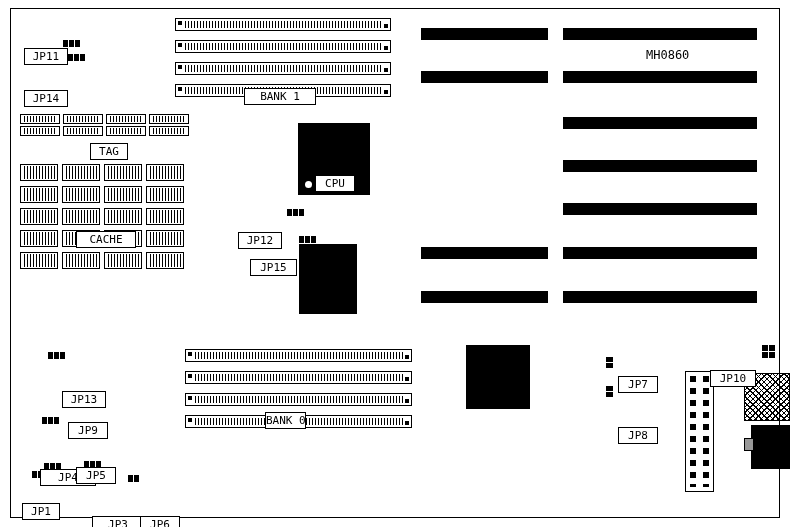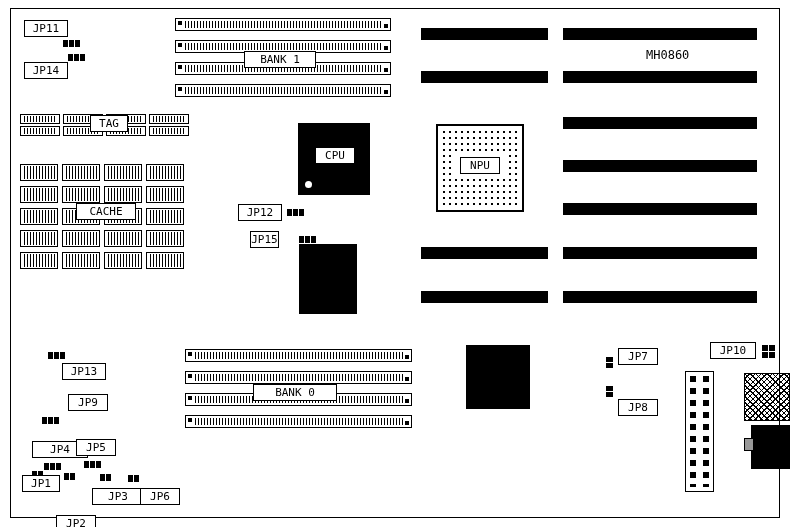--- a/index.html
+++ b/index.html
@@ -1,21 +1,21 @@
 <!DOCTYPE html>
 <html><head>
 <meta charset="utf-8">
 <style>
   html,body{margin:0;padding:0;background:#fff;}
   *{box-sizing:border-box;}
   .board{position:relative;width:791px;height:527px;background:#fff;
          font-family:"DejaVu Sans Mono","Liberation Mono",monospace;color:#000;overflow:hidden;}
   .frame{position:absolute;left:10px;top:8px;width:770px;height:510px;border:1px solid #000;}
   .lbl{position:absolute;height:17px;line-height:15px;background:#fff;border:1px solid #000;
-       font-size:11px;text-align:center;white-space:nowrap;z-index:5;}
+       font-size:11px;text-align:center;white-space:nowrap;z-index:5;margin-top:28px;}
   .simm{position:absolute;height:13px;border:1px solid #000;
         background:repeating-linear-gradient(90deg,#000 0 1px,transparent 1px 3px);
         background-clip:content-box;padding:2px 7px;}
   .simm::before,.simm::after{content:"";position:absolute;width:4px;height:4px;background:#000;}
   .simm::before{left:2px;top:2px;}
   .simm::after{right:2px;bottom:2px;}
   .chip{position:absolute;border:1px solid #000;
         background:repeating-linear-gradient(90deg,#000 0 1px,transparent 1px 3px);
         background-clip:content-box;padding:1px 2px;}
   .slot{position:absolute;height:12px;background:#000;}
@@ -61,21 +61,21 @@
   <div class="jmp" style="left:68px;top:54px">
       <i></i>
       <i></i>
       <i class="o"></i>
     </div>
 
   <div class="simm" style="left:175px;top:18px;width:216px"></div>
   <div class="simm" style="left:175px;top:40px;width:216px"></div>
   <div class="simm" style="left:175px;top:62px;width:216px"></div>
   <div class="simm" style="left:175px;top:84px;width:216px"></div>
-  <div class="lbl" style="left:244px;top:51px;width:72px">BANK 1</div>
+  <div class="lbl" style="left:244px;top:60px;width:72px">BANK 1</div>
 
   <div class="chip" style="left:20px;top:114px;width:40px;height:10px"></div>
   <div class="chip" style="left:63px;top:114px;width:40px;height:10px"></div>
   <div class="chip" style="left:106px;top:114px;width:40px;height:10px"></div>
   <div class="chip" style="left:149px;top:114px;width:40px;height:10px"></div>
   <div class="chip" style="left:20px;top:126px;width:40px;height:10px"></div>
   <div class="chip" style="left:63px;top:126px;width:40px;height:10px"></div>
   <div class="chip" style="left:106px;top:126px;width:40px;height:10px"></div>
   <div class="chip" style="left:149px;top:126px;width:40px;height:10px"></div>
   <div class="lbl" style="left:90px;top:115px;width:38px">TAG</div>
@@ -104,67 +104,64 @@
 
   <div class="cpu" style="left:298px;top:123px;width:72px;height:72px"></div>
   <div class="lbl" style="left:315px;top:147px;width:40px">CPU</div>
 
   <div class="lbl" style="left:238px;top:204px;width:44px">JP12</div>
   <div class="jmp" style="left:287px;top:209px">
       <i></i>
       <i></i>
       <i class="o"></i>
     </div>
-  <div class="lbl" style="left:250px;top:231px;width:29px">JP15</div>
+  <div class="lbl" style="left:250px;top:231px;width:47px">JP15</div>
   <div class="jmp" style="left:299px;top:236px">
       <i></i>
       <i></i>
       <i class="o"></i>
     </div>
 
   <div class="qfp" style="left:299px;top:244px;width:58px;height:70px"></div>
 
-  <div class="npu" style="left:436px;top:124px;width:88px;height:88px">
-    <div class="lbl" style="left:22px;top:31px;width:40px">NPU</div>
-  </div>
 
   <div class="slot" style="left:421px;top:28px;width:127px"></div>
   <div class="slot" style="left:421px;top:71px;width:127px"></div>
   <div class="slot" style="left:421px;top:247px;width:127px"></div>
   <div class="slot" style="left:421px;top:291px;width:127px"></div>
   <div class="slot" style="left:563px;top:28px;width:194px"></div>
   <div class="slot" style="left:563px;top:71px;width:194px"></div>
   <div class="slot" style="left:563px;top:117px;width:194px"></div>
   <div class="slot" style="left:563px;top:160px;width:194px"></div>
   <div class="slot" style="left:563px;top:203px;width:194px"></div>
   <div class="slot" style="left:563px;top:247px;width:194px"></div>
   <div class="slot" style="left:563px;top:291px;width:194px"></div>
   <div class="ptxt" style="left:646px;top:48px">MH0860</div>
 
   <div class="simm" style="left:185px;top:349px;width:227px"></div>
   <div class="simm" style="left:185px;top:371px;width:227px"></div>
   <div class="simm" style="left:185px;top:393px;width:227px"></div>
   <div class="simm" style="left:185px;top:415px;width:227px"></div>
-  <div class="lbl" style="left:253px;top:384px;width:84px">BANK 0</div>
+  <div class="lbl" style="left:265px;top:384px;width:41px">BANK 0</div>
 
   <div class="qfp" style="left:466px;top:345px;width:64px;height:64px"></div>
 
   <div class="jmp" style="left:48px;top:352px">
       <i></i>
       <i></i>
       <i class="o"></i>
     </div>
   <div class="lbl" style="left:62px;top:363px;width:44px">JP13</div>
   <div class="lbl" style="left:68px;top:394px;width:40px">JP9</div>
   <div class="jmp" style="left:42px;top:417px">
       <i></i>
       <i></i>
       <i class="o"></i>
     </div>
-  <div class="lbl" style="left:32px;top:441px;width:56px">JP4</div>
+  <div class="lbl" style="left:40px;top:441px;width:56px">JP4</div>
   <div class="lbl" style="left:76px;top:439px;width:40px">JP5</div>
   <div class="jmp" style="left:44px;top:463px">
       <i></i>
       <i></i>
       <i class="o"></i>
     </div>
   <div class="jmp" style="left:84px;top:461px">
       <i></i>
       <i></i>
       <i class="o"></i>

